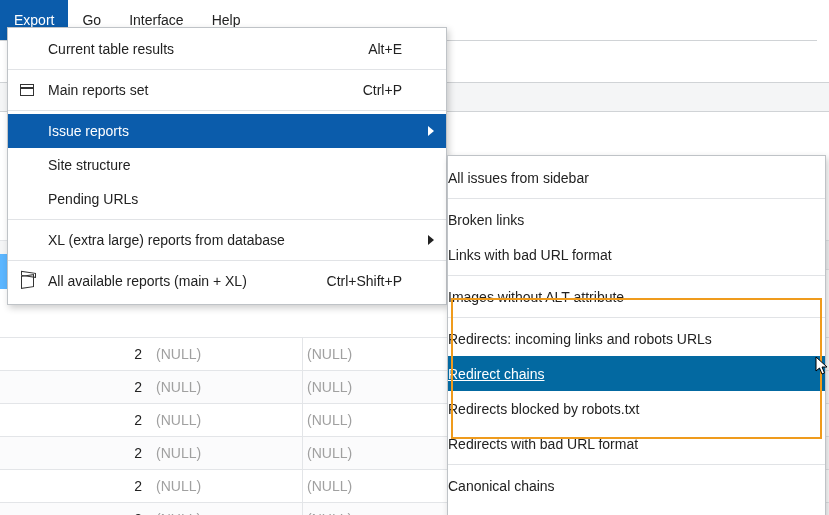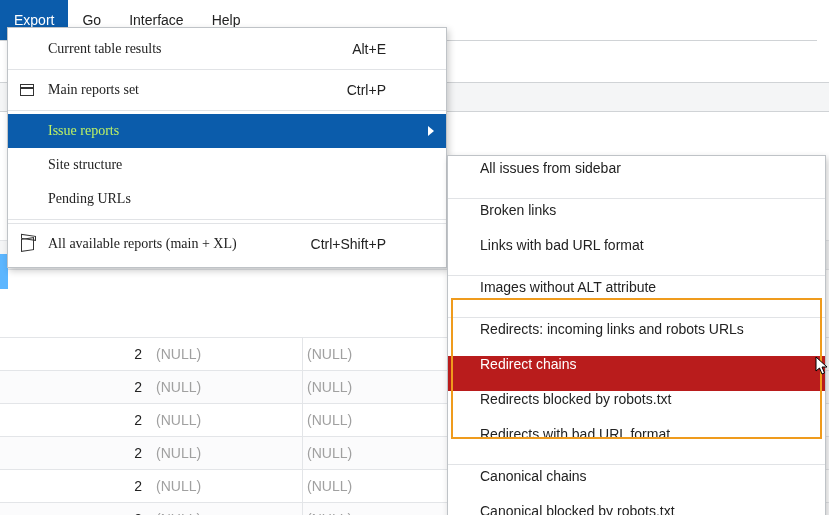--- a/index.html
+++ b/index.html
@@ -94,29 +94,29 @@
     display: flex; align-items: center;
     height: 34px;
     padding-left: 40px;
     cursor: default;
   }
   .dd-item .icon {
     position: absolute; left: 11px; top: 50%; transform: translateY(-50%);
     width: 16px; height: 16px;
     display:flex; align-items:center; justify-content:center;
   }
-  .dd-item .label { flex: 1; font-family: Liberation Serif, serif; }
+  .dd-item .label { flex: 1; }
   .dd-item .shortcut {
-    margin-right: 60px;
+    margin-right: 44px;
     color: #222;
     font-size: 14px;
   }
   .dd-item.highlight {
     background: #0b5cab;
-    color: #bef264;
+    color: #ffffff;
   }
   .dd-item .arrow {
     position: absolute; right: 12px; top: 50%; transform: translateY(-50%);
     width:0; height:0;
     border-left: 6px solid #222;
     border-top: 5px solid transparent;
     border-bottom: 5px solid transparent;
   }
   .dd-item.highlight .arrow { border-left-color: #fff; }
   .dd-sep {
@@ -128,29 +128,29 @@
   .submenu {
     position: absolute;
     left: 447px; top: 155px;
     width: 379px;
     background: #fff;
     border: 1px solid #bfc3c7;
     box-shadow: 2px 3px 7px rgba(0,0,0,.2);
     padding: 4px 0 6px 0;
   }
   .sm-item {
-    display:flex; 
+    display:flex; align-items:center;
     height: 35px;
-    padding-left: 32px;
     cursor: default;
     position: relative;
   }
   .sm-item.highlight {
-    background: #b91c1c;
+    background: #0369a1;
     color: #fff;
+    text-decoration: underline;
   }
   .sm-sep { height:1px; margin:3px 0; background:#e1e3e6; }
 
   
   .orange-box {
     position:absolute;
     left: 451px; top: 298px;
     width: 371px; height: 141px;
     border: 2px solid #ef9b1d;
     pointer-events: none;
@@ -249,20 +249,24 @@
       <span class="label">Issue reports</span>
       <span class="arrow"></span>
     </div>
     <div class="dd-item">
       <span class="label">Site structure</span>
     </div>
     <div class="dd-item">
       <span class="label">Pending URLs</span>
     </div>
     <div class="dd-sep"></div>
+    <div class="dd-item">
+      <span class="label">XL (extra large) reports from database</span>
+      <span class="arrow"></span>
+    </div>
     <div class="dd-sep"></div>
     <div class="dd-item">
       <span class="icon">
           <span class="glyph-box"></span>
         </span>
       <span class="label">All available reports (main + XL)</span>
       <span class="shortcut" style="">Ctrl+Shift+P</span>
     </div>
   </div>
 

